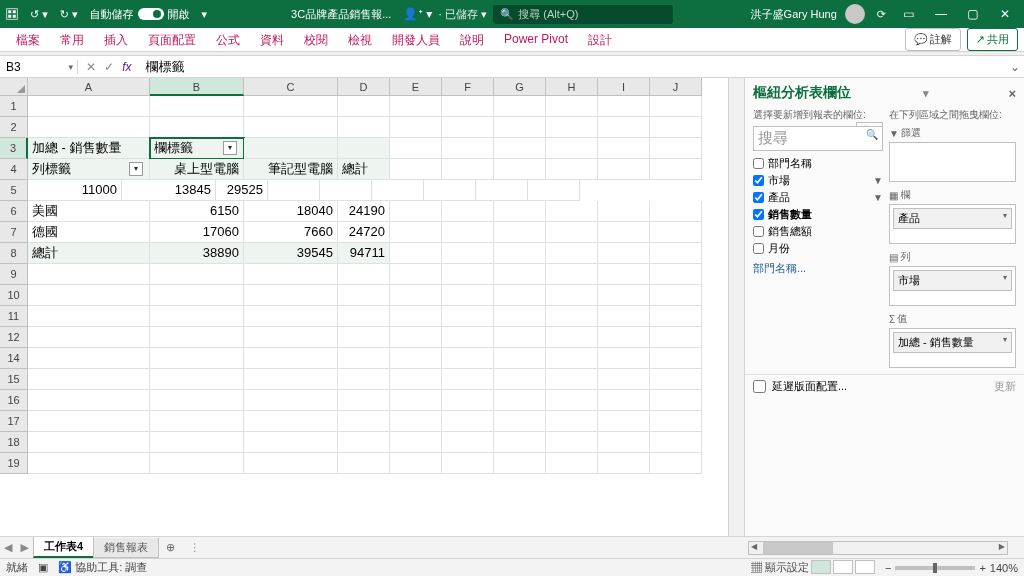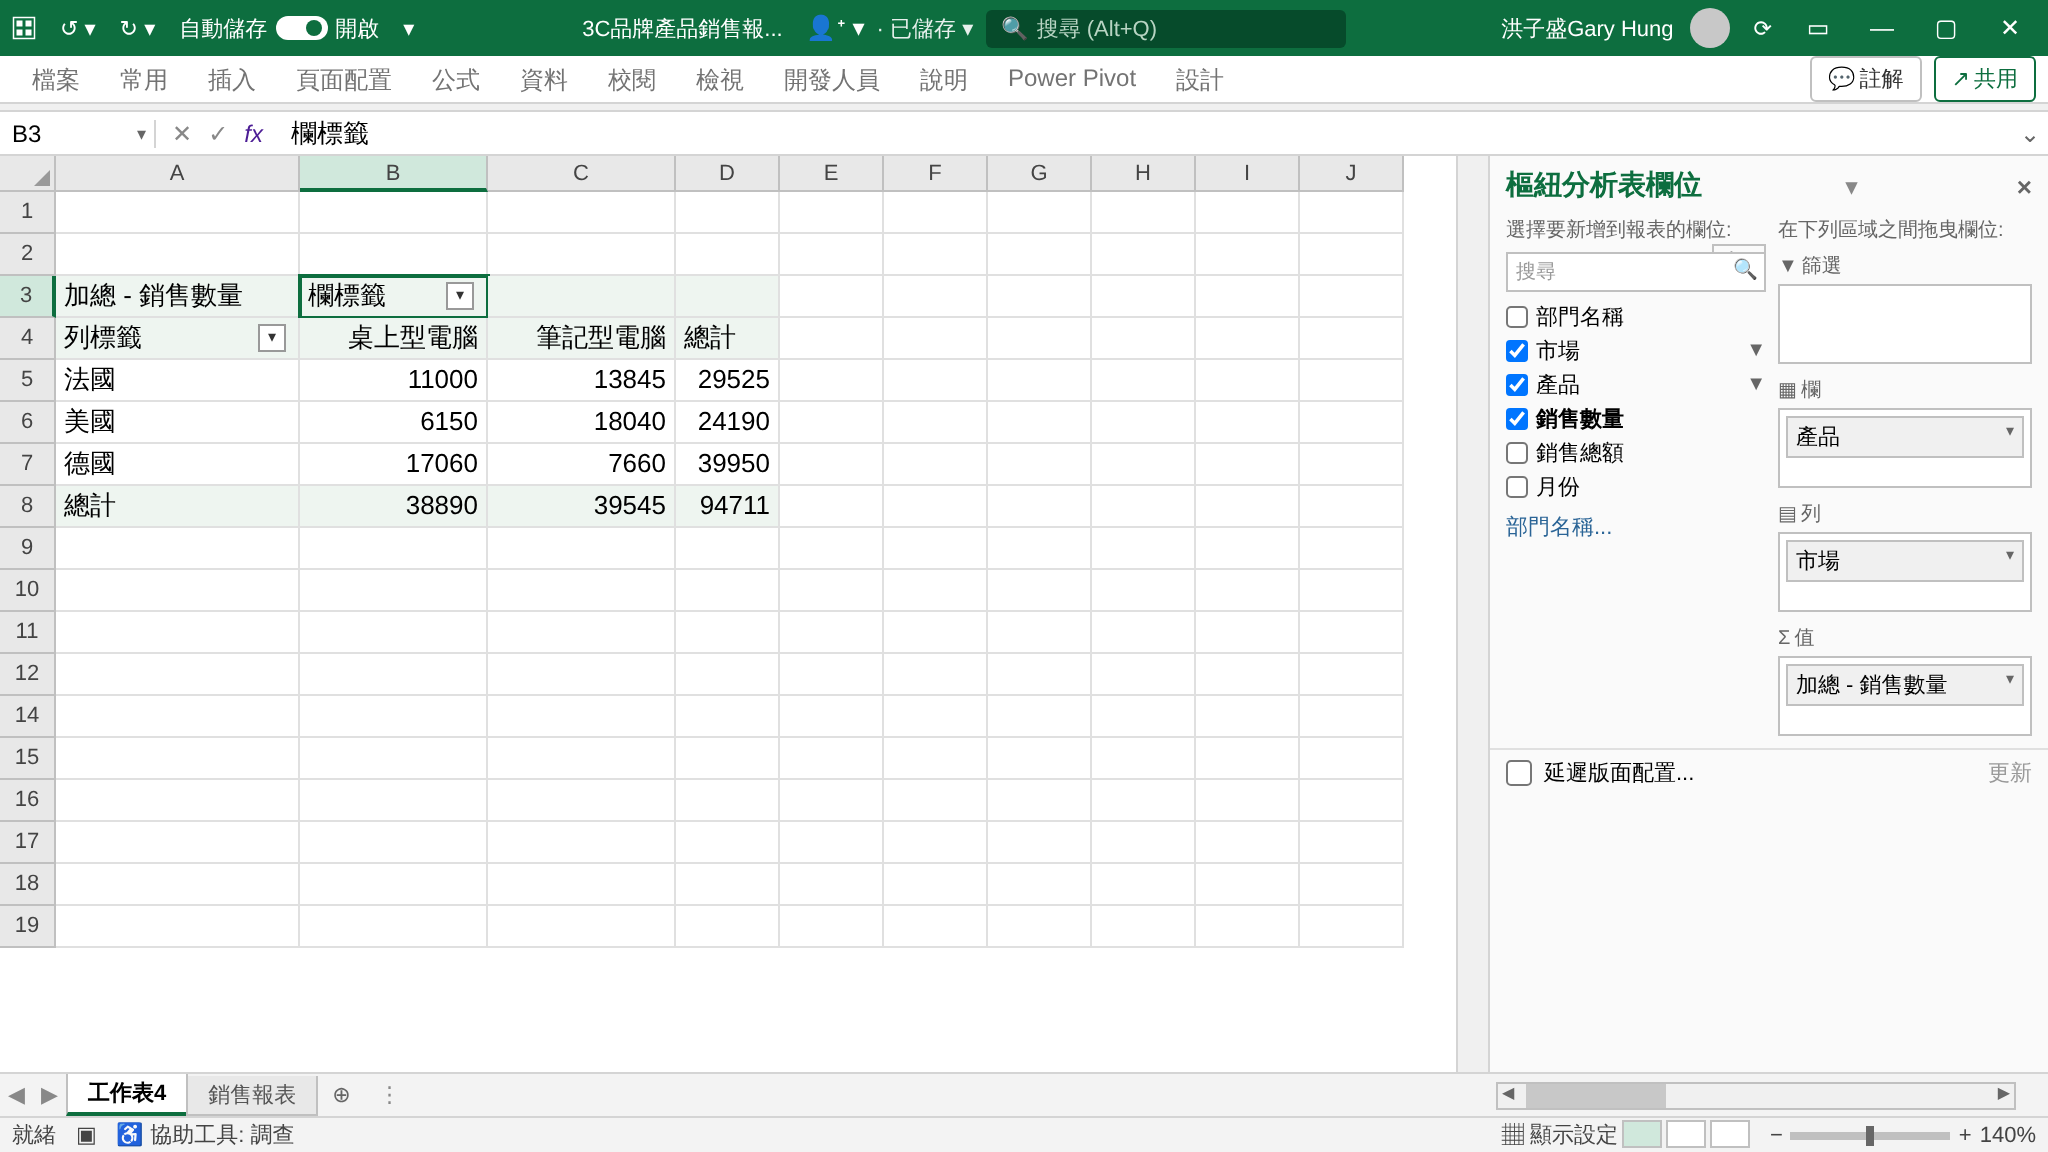--- a/index.html
+++ b/index.html
@@ -17,21 +17,21 @@
 .filename { font-size:11px; margin-right:6px; }
 .saved { font-size:11px; opacity:.9; }
 .searchbox { background:#064b2b; border-radius:3px; padding:2px 8px; width:180px; font-size:11px; display:flex; align-items:center; gap:4px; color:#b8d4c3; }
 .titlebar .right { margin-left:auto; gap:2px; padding-right:4px; }
 .avatar { width:20px; height:20px; border-radius:50%; background:#c8c8c8; margin:0 4px; }
 .winbtn { width:30px; text-align:center; font-size:12px; }
 .username { font-size:11px; margin-right:2px; }
 
 
 .ribbon-tabs { height:24px; background:#fff; display:flex; border-bottom:1px solid #d4d4d4; padding-left:6px; font-size:12px; }
-.rtab { padding:4px 10px; color:#737373; cursor:pointer; }
+.rtab { padding:4px 10px; color:#be185d; cursor:pointer; }
 .rtab.active { color:#0d6e3f; border-bottom:2px solid #0d6e3f; }
 .rtab-right { margin-left:auto; display:flex; gap:6px; padding-right:6px; }
 .pill { border:1px solid #c0c0c0; border-radius:3px; padding:2px 8px; font-size:11px; display:flex; align-items:center; gap:2px; color:#333; }
 .pill.green { color:#0d6e3f; border-color:#0d6e3f; }
 
 
 .ribbon-collapsed { height:4px; background:#f0f0f0; border-bottom:1px solid #d4d4d4; }
 
 
 .formulabar { height:22px; display:flex; align-items:center; border-bottom:1px solid #d4d4d4; }
@@ -67,21 +67,21 @@
 
 
 .pivot { width:280px; border-left:1px solid #d4d4d4; background:#fafafa; display:flex; flex-direction:column; font-size:11px; }
 .pv-title { padding:6px 8px; font-size:14px; color:#0d6e3f; font-weight:bold; display:flex; align-items:center; }
 .pv-title .x { margin-left:auto; color:#666; font-size:13px; }
 .pv-top { display:flex; gap:6px; padding:0 8px; }
 .pv-left { flex:0 0 130px; }
 .pv-right { flex:1; }
 .pv-hint { color:#666; font-size:10px; margin-bottom:4px; }
 .pv-gear { border:1px solid #c0c0c0; padding:1px 4px; font-size:10px; float:right; }
-.pv-search { border:1px solid #c0c0c0; padding:2px 18px 2px 4px; margin:4px 0; position:relative; background:#fff; font-size:10px; color:#999; }
+.pv-search { border:1px solid #c0c0c0; padding:2px 18px 2px 4px; margin:4px 0; position:relative; background:#fff; font-size:15px; color:#999; }
 .pv-search::after { content:"🔍"; position:absolute; right:3px; top:2px; font-size:10px; }
 .field-list { }
 .field-item { display:flex; align-items:center; gap:4px; padding:1px 0; }
 .field-item input { width:11px; height:11px; }
 .field-item .ficon { margin-left:auto; color:#666; font-size:10px; }
 .field-item.bold span { font-weight:bold; }
 .other-tables { color:#2a6496; padding:4px 0; cursor:pointer; }
 .area-label { color:#666; font-size:10px; margin:4px 0 2px; display:flex; align-items:center; gap:2px; }
 .area-box { border:1px solid #c0c0c0; background:#fff; min-height:40px; margin-bottom:6px; padding:2px; }
 .area-item { background:#f0f0f0; border:1px solid #c0c0c0; padding:2px 4px; font-size:11px; margin:1px; display:flex; }
@@ -256,21 +256,20 @@
         <div class="cell" style="width:52px"></div>
           <div class="cell" style="width:52px"></div>
           <div class="cell" style="width:52px"></div>
           <div class="cell" style="width:52px"></div>
           <div class="cell" style="width:52px"></div>
           <div class="cell" style="width:52px"></div>
       </div>
 
       <div class="row">
           <div class="rowhead">5</div>
-        <div class="cell" style="width:122px">法國</div>
         <div class="cell num" style="width:94px">11000</div>
         <div class="cell num" style="width:94px">13845</div>
         <div class="cell num" style="width:52px">29525</div>
         <div class="cell" style="width:52px"></div>
           <div class="cell" style="width:52px"></div>
           <div class="cell" style="width:52px"></div>
           <div class="cell" style="width:52px"></div>
           <div class="cell" style="width:52px"></div>
           <div class="cell" style="width:52px"></div>
       </div>
@@ -285,21 +284,21 @@
           <div class="cell" style="width:52px"></div>
           <div class="cell" style="width:52px"></div>
           <div class="cell" style="width:52px"></div>
           <div class="cell" style="width:52px"></div>
       </div>
       <div class="row">
           <div class="rowhead">7</div>
         <div class="cell" style="width:122px">德國</div>
         <div class="cell num" style="width:94px">17060</div>
         <div class="cell num" style="width:94px">7660</div>
-        <div class="cell num" style="width:52px">39950</div>
+        <div class="cell num" style="width:52px">24720</div>
         <div class="cell" style="width:52px"></div>
           <div class="cell" style="width:52px"></div>
           <div class="cell" style="width:52px"></div>
           <div class="cell" style="width:52px"></div>
           <div class="cell" style="width:52px"></div>
           <div class="cell" style="width:52px"></div>
       </div>
       <div class="row">
           <div class="rowhead">8</div>
         <div class="cell pt-total" style="width:122px">總計</div>

